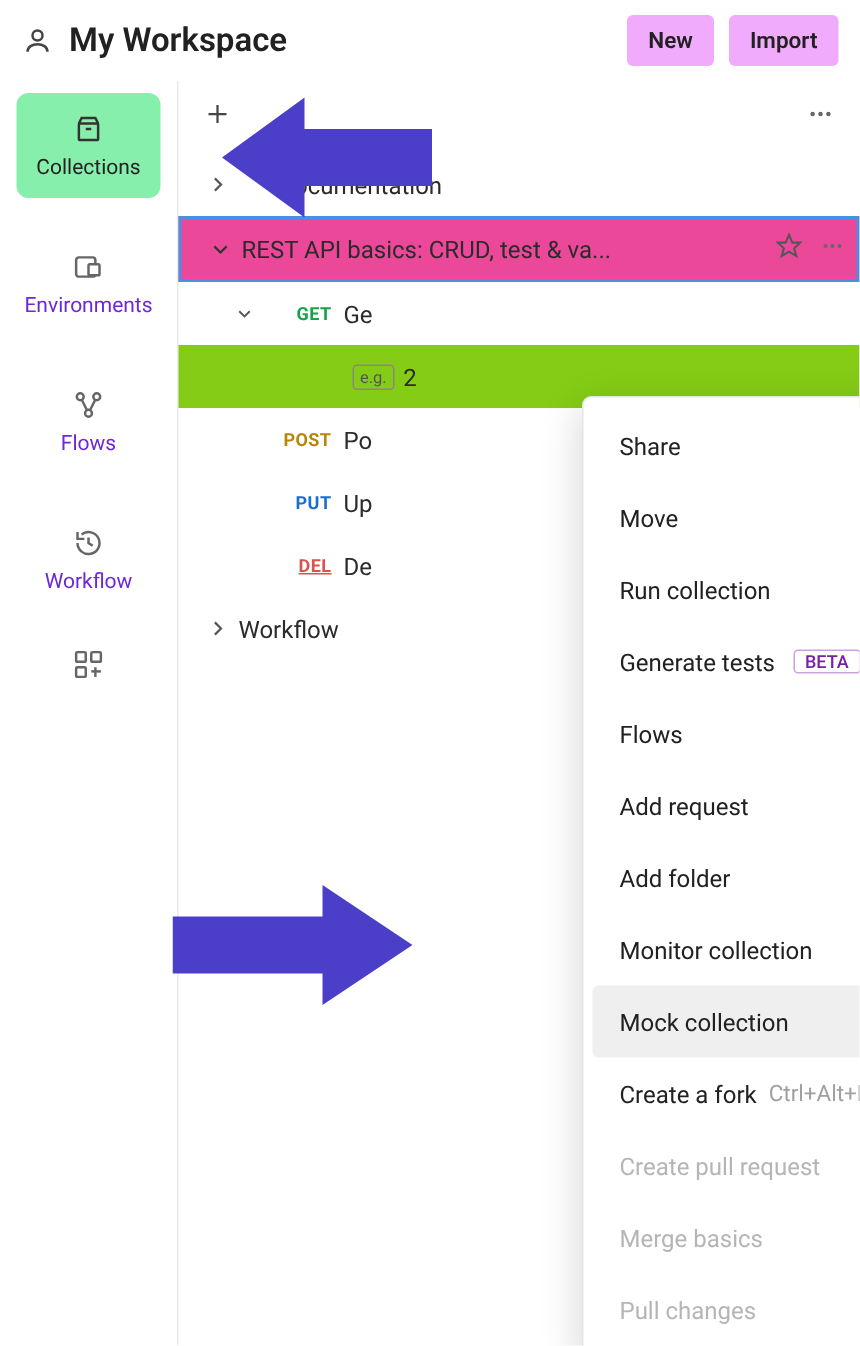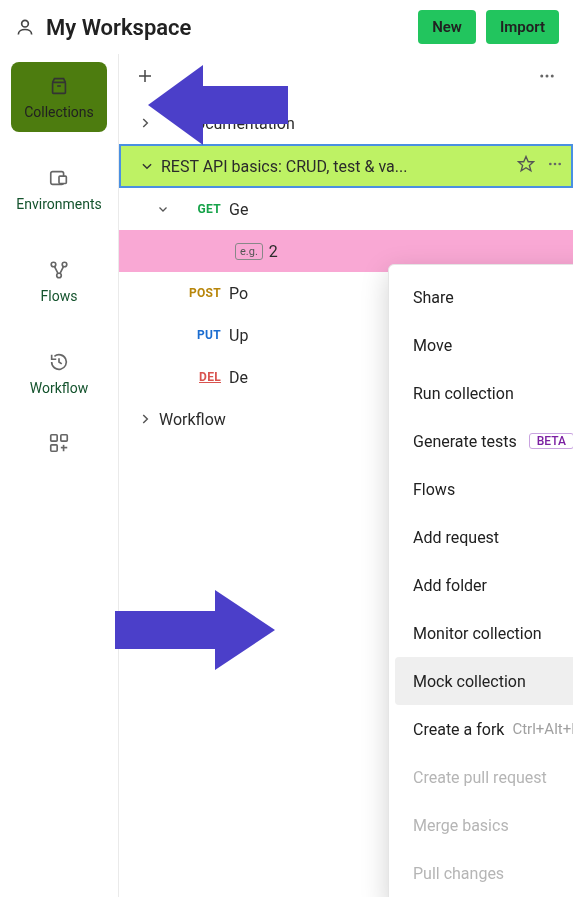--- a/index.html
+++ b/index.html
@@ -1,54 +1,54 @@
 <!DOCTYPE html>
 <html><head>
   <meta charset="utf-8">
   <style>
     * { box-sizing: border-box; margin: 0; padding: 0; font-family: -apple-system, BlinkMacSystemFont, "Segoe UI", Roboto, sans-serif; }
     body { width: 573px; height: 897px; background: #fff; color: #212121; position: relative; overflow: hidden; }
 
     .topbar { height: 54px; display: flex; align-items: center; padding: 0 14px; gap: 10px; }
     .user-icon { width: 22px; height: 22px; display:flex; align-items:center; justify-content:center; }
     .workspace-title { font-size: 22px; font-weight: 600; flex: 1; }
-    .btn { background: #22c55e; border: none; font-size: 15px; font-weight: 600; padding: 8px 14px; border-radius: 4px; cursor: pointer; color:#212121; }
+    .btn { background: #f0abfc; border: none; font-size: 15px; font-weight: 600; padding: 8px 14px; border-radius: 4px; cursor: pointer; color:#212121; }
 
     .layout { display: flex; height: calc(100% - 54px); }
     .sidebar { width: 118px; display: flex; flex-direction: column; align-items: center; padding-top: 8px; gap: 22px; }
     .sidebar-item { width: 96px; display: flex; flex-direction: column; align-items: center; gap: 6px; padding: 12px 4px; border-radius: 8px; cursor: pointer; }
-    .sidebar-item.active { background: #4d7c0f; }
-    .sidebar-label { font-size: 14px; color: #14532d; }
+    .sidebar-item.active { background: #86efac; }
+    .sidebar-label { font-size: 14px; color: #6d28d9; }
     .sidebar-item.active .sidebar-label { color: #212121; }
     .side-icon { width: 24px; height: 24px; display:flex; align-items:center; justify-content:center; }
     .side-more { margin-top: 2px; }
 
     .main { flex: 1; border-left: 1px solid #eaeaea; position: relative; }
     .main-toolbar { height: 44px; display: flex; align-items: center; padding: 0 8px; }
     .plus-box { width: 36px; height: 36px; display:flex; align-items:center; justify-content:center; cursor:pointer; }
     .dots-box { width: 36px; height: 36px; display:flex; align-items:center; justify-content:center; cursor:pointer; margin-left:auto; }
 
     .tree { padding-top: 4px; }
     .tree-row { display: flex; align-items: center; height: 42px; font-size: 16px; color: #2b2b2b; }
     .chev { width: 28px; display:flex; justify-content:center; cursor:pointer; flex-shrink:0; }
     .indent-0 { padding-left: 12px; }
     .indent-1 { padding-left: 30px; }
     .indent-2 { padding-left: 72px; }
 
-    .collection-selected { border: 2px solid #4a90e2; background: #bef264; height: 44px; }
+    .collection-selected { border: 2px solid #4a90e2; background: #ec4899; height: 44px; }
     .collection-selected .item-text { font-weight: 400; overflow:hidden; text-overflow:ellipsis; white-space:nowrap; max-width: 260px; }
     .star { margin-left: auto; cursor:pointer; padding:4px; }
     .row-dots { cursor:pointer; padding:0 8px; }
 
     .method { font-size: 12px; font-weight: 700; letter-spacing: 0.3px; width: 44px; text-align: right; margin-right: 8px; flex-shrink:0; }
     .m-get { color: #17a34a; }
     .m-post { color: #b8860b; }
     .m-put { color: #1c6dd0; }
     .m-del { color: #d9534f; text-decoration: underline; }
-    .eg-row { background: #f9a8d4; }
+    .eg-row { background: #84cc16; }
     .eg-badge { font-size: 11px; border: 1px solid #888; padding: 1px 4px; border-radius: 3px; margin-left: 44px; margin-right: 6px; color:#555; }
 
     .context-menu { position: absolute; left: 269px; top: 210px; width: 290px; background: #fff; border: 1px solid #e5e5e5; border-radius: 6px; box-shadow: 0 8px 28px rgba(0,0,0,0.18); padding: 8px 0; z-index: 100; display:flex; }
     .menu-list { flex:1; padding:0 6px; }
     .menu-item { height: 48px; display: flex; align-items: center; padding: 0 18px; font-size: 16px; color: #212121; border-radius:4px; cursor:pointer; }
     .menu-item.highlight { background: #efefef; }
     .menu-item.disabled { color: #b5b5b5; cursor: default; }
     .beta { font-size: 12px; color: #7b1fa2; border: 1px solid #c9a3e0; padding: 0 7px; border-radius: 3px; margin-left: 12px; font-weight:500; }
     .shortcut { font-size: 15px; color: #a0a0a0; margin-left: 8px; }
 

